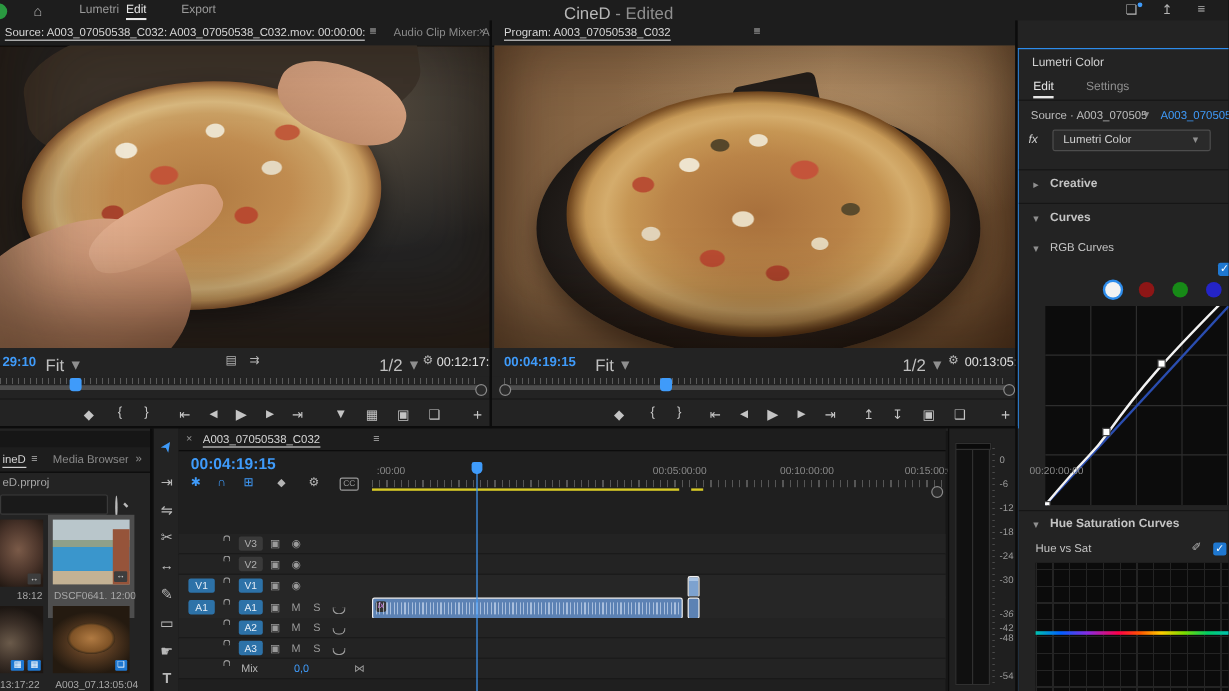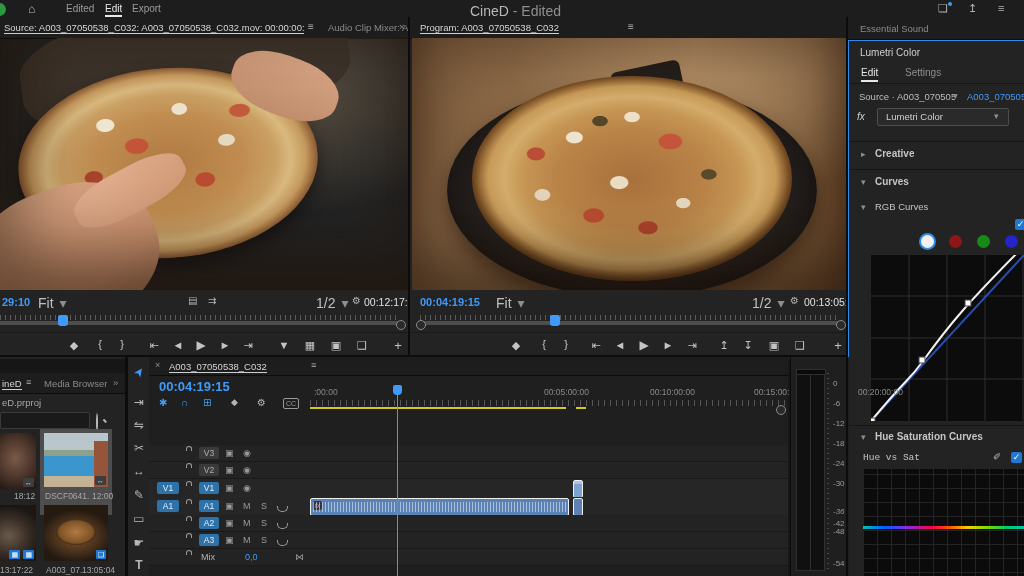--- a/index.html
+++ b/index.html
@@ -65,23 +65,23 @@
   .toolico{font-size:12px;color:#b8b8b8;text-align:center;width:22px;}
 </style>
 </head>
 <body>
 
 <div id="app">
 
   <div id="menubar" class="abs">
     <div class="abs" style="left:-7px;top:3px;width:13px;height:13px;border-radius:50%;background:#2a9940;"></div>
     <div class="abs ico" style="left:28px;top:2px;font-size:12px;">⌂</div>
-    <div class="abs mb-item txt" style="left:66px;">Edited</div>
+    <div class="abs mb-item txt" style="left:66px;">Lumetri</div>
     <div class="abs mb-item active txt" style="left:105px;">Edit</div>
-    <div class="abs mb-item txt" style="left:132px;">Export</div>
+    <div class="abs mb-item txt" style="left:151px;">Export</div>
     <div class="abs txt" style="left:470px;top:3px;font-size:14px;color:#b8b8b8;"><span>CineD</span> <span class="dim">- Edited</span></div>
     <div class="abs ico" style="left:938px;top:2px;font-size:11px;">❏</div>
     <div class="abs" style="left:948px;top:2px;width:4px;height:4px;border-radius:50%;background:#3f9bfa;"></div>
     <div class="abs ico" style="left:968px;top:2px;font-size:11px;">↥</div>
     <div class="abs ico" style="left:998px;top:2px;font-size:11px;">≡</div>
   </div>
 
   <div class="abs panel" style="left:0;top:17px;width:408px;height:338px;">
     <div class="abs tabstrip" style="left:0;top:0;width:408px;height:21px;">
       <div class="abs tab-active txt" style="left:4px;top:5px;max-width:300px;">Source: A003_07050538_C032: A003_07050538_C032.mov: 00:00:00:00</div>
@@ -212,23 +212,20 @@
       <div class="abs tr-ic" style="left:274px;top:6px;">⇥</div>
       <div class="abs tr-ic" style="left:306px;top:6px;">↥</div>
       <div class="abs tr-ic" style="left:330px;top:6px;">↧</div>
       <div class="abs tr-ic" style="left:356px;top:6px;">▣</div>
       <div class="abs tr-ic" style="left:382px;top:6px;">❑</div>
       <div class="abs tr-ic" style="left:420px;top:5px;font-size:13px;">+</div>
     </div>
   </div>
 
   <div id="lumetri" class="abs">
-    <div class="abs tabstrip" style="left:0;top:0;width:176px;height:22px;">
-      <div class="abs tab-idle txt" style="left:12px;top:6px;">Essential Sound</div>
-    </div>
 
     <div class="abs" style="left:0;top:23px;width:175px;height:536px;border-left:1px solid #2d8ceb;border-top:1px solid #2d8ceb;background:#232323;">
 
       <div class="abs txt" style="left:11px;top:6px;font-size:10px;color:#d0d0d0;">Lumetri Color</div>
 
       <div class="abs" style="left:0;top:24px;width:175px;height:18px;border-bottom:1px solid #161616;">
         <span class="abs" style="left:12px;top:2px;font-size:10px;color:#e6e6e6;border-bottom:2px solid #e6e6e6;padding-bottom:2px;">Edit</span>
         <span class="abs dim" style="left:56px;top:2px;font-size:10px;">Settings</span>
       </div>
 
@@ -286,21 +283,21 @@
         <rect x="94" y="45" width="6" height="6" fill="#fff" stroke="#444"></rect>
         <rect x="-2" y="163" width="6" height="6" fill="#fff" stroke="#444"></rect>
       </svg>
 
       <div class="abs sec" style="left:0;top:384px;width:175px;height:24px;">
         <span class="abs dim" style="left:12px;top:6px;font-size:9px;">▾</span>
         <span class="abs" style="left:26px;top:5px;font-weight:bold;">Hue Saturation Curves</span>
       </div>
 
       <div class="abs" style="left:0;top:408px;width:175px;height:18px;">
-        <span class="abs" style="left:14px;top:3px;font-size:9.5px;color:#c4c4c4;font-family:Liberation Mono, monospace;">Hue vs Sat</span>
+        <span class="abs" style="left:14px;top:3px;font-size:9.5px;color:#c4c4c4;">Hue vs Sat</span>
         <span class="abs ico" style="left:144px;top:2px;font-size:10px;">✐</span>
         <span class="abs chk" style="left:162px;top:3px;">✓</span>
       </div>
 
       <div class="abs" style="left:14px;top:428px;width:161px;height:118px;background:#0b0b0b;
            background-image:repeating-linear-gradient(90deg,#242424 0 1px,transparent 1px 14px),repeating-linear-gradient(0deg,#242424 0 1px,transparent 1px 14px);">
         <div class="abs" style="left:0;top:57px;width:161px;height:3px;
              background:linear-gradient(90deg,#00c2b0 0%,#0060ff 13%,#8a2be2 27%,#ff0048 43%,#ff5500 54%,#ffcc00 65%,#7add00 77%,#00cc66 89%,#00c2b0 100%);"></div>
       </div>
 

